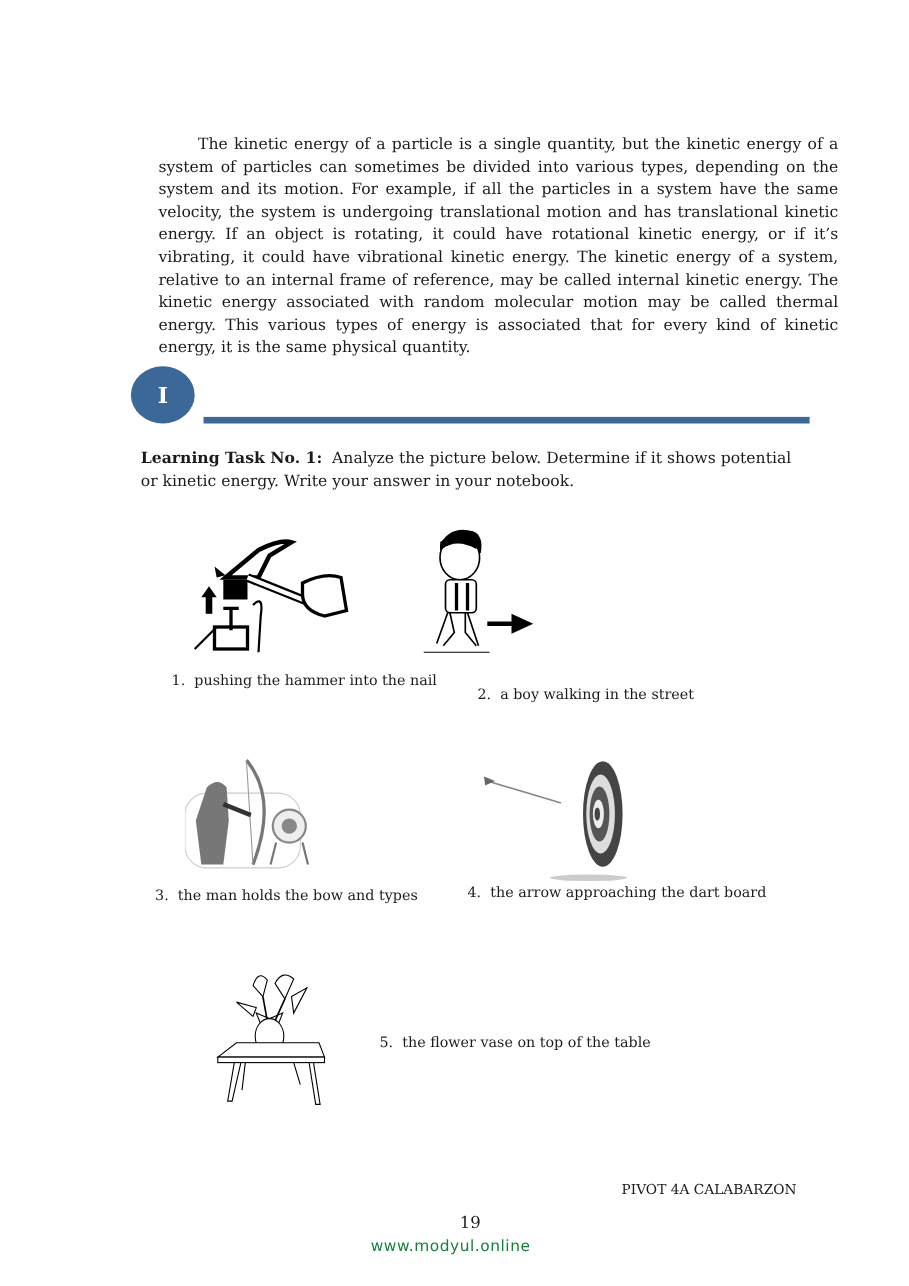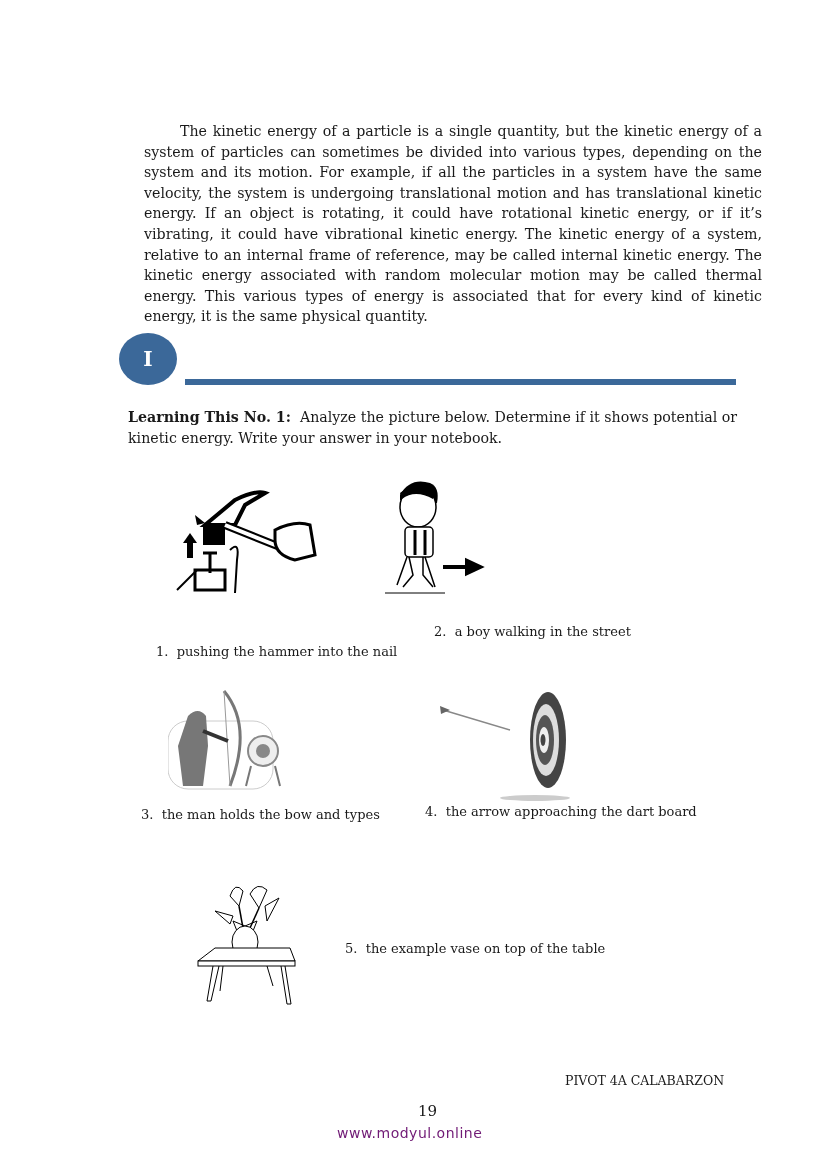--- a/index.html
+++ b/index.html
@@ -12,52 +12,52 @@
                 border-radius: 50%; background: #3b6899; color: #fff;
                 font-weight: bold; font-size: 20px; display: flex; align-items: center; justify-content: center; }
   .sec-bar { position: absolute; left: 185px; top: 379px; width: 551px; height: 6px; background: #3b6899; }
   .task { position: absolute; left: 128px; top: 407px; width: 610px; font-size: 14.2px; line-height: 21px; margin: 0; }
   .task b { font-weight: bold; }
   .fig { position: absolute; }
   .caption { position: absolute; font-size: 13px; white-space: nowrap; }
   .footer { position: absolute; left: 565px; top: 1073px; font-size: 12.5px; }
   .pagenum { position: absolute; left: 418px; top: 1102px; font-size: 15px; }
   .watermark { position: absolute; left: 337px; top: 1125px; font-family: "DejaVu Sans", sans-serif;
-               font-size: 14px; color: #701a75; letter-spacing: 0.5px; }
+               font-size: 14px; color: #15803d; letter-spacing: 0.5px; }
 </style>
 </head>
 <body>
 
 <p class="para"><span class="indent"></span><span>The kinetic energy of a particle is a single quantity, but the kinetic energy of a system of particles can sometimes be divided into various types, depending on the system and its motion. For example, if all the particles in a system have the same velocity, the system is undergoing translational motion and has translational kinetic energy. If an object is rotating, it could have rotational kinetic energy, or if it’s vibrating, it could have vibrational kinetic energy. The kinetic energy of a system, relative to an internal frame of reference, may be called internal kinetic energy. The kinetic energy associated with random molecular motion may be called thermal energy. This various types of energy is associated that for every kind of kinetic energy, it  is the same physical quantity.</span></p>
 
 <div class="sec-circle">
     <span>I</span>
   </div>
 <div class="sec-bar"></div>
 
 <p class="task">
-  <b>Learning This No. 1:</b>&nbsp;&nbsp;<span>Analyze the picture below.  Determine if  it shows potential or kinetic energy.  Write your answer in your notebook.</span>
+  <b>Learning Task No. 1:</b>&nbsp;&nbsp;<span>Analyze the picture below.  Determine if  it shows potential or kinetic energy.  Write your answer in your notebook.</span>
 </p>
 
 <svg class="fig" style="left:175px;top:485px" width="150" height="110" viewBox="0 0 150 110">
   <path d="M30 40 L60 15 Q80 5 90 8 L70 20 L60 40 Z" fill="none" stroke="#000" stroke-width="4"></path>
   <rect x="28" y="42" width="22" height="18" fill="#000"></rect>
   <line x1="50" y1="40" x2="105" y2="62" stroke="#000" stroke-width="8"></line>
   <line x1="50" y1="40" x2="105" y2="62" stroke="#fff" stroke-width="4"></line>
   <path d="M100 45 Q120 35 135 40 L140 70 L120 75 Q100 70 100 55 Z" fill="#fff" stroke="#000" stroke-width="3"></path>
   <path d="M20 30 L30 38 L22 40 Z" fill="#000"></path>
   <rect x="12" y="55" width="6" height="18" fill="#000"></rect>
   <path d="M8 58 L15 48 L22 58 Z" fill="#000"></path>
   <line x1="35" y1="68" x2="35" y2="88" stroke="#000" stroke-width="3"></line>
   <line x1="28" y1="68" x2="42" y2="68" stroke="#000" stroke-width="3"></line>
   <rect x="20" y="85" width="30" height="20" fill="none" stroke="#000" stroke-width="3"></rect>
   <line x1="2" y1="105" x2="22" y2="85" stroke="#000" stroke-width="2"></line>
   <path d="M55 65 Q65 55 62 75 L60 108" fill="none" stroke="#000" stroke-width="2"></path>
 </svg>
-<div class="caption" style="left:156px;top:644px"><span>1.</span>&nbsp;&nbsp;<span>pushing the hammer into the nail</span></div>
+<div class="caption" style="left:156px;top:612px"><span>1.</span>&nbsp;&nbsp;<span>pushing the hammer into the nail</span></div>
 
 <svg class="fig" style="left:385px;top:475px" width="100" height="120" viewBox="0 0 100 120">
   <path d="M15 20 Q25 2 45 8 Q55 12 52 28 L15 25 Z" fill="#000"></path>
   <ellipse cx="33" cy="32" rx="18" ry="20" fill="#fff" stroke="#000" stroke-width="1.5"></ellipse>
   <path d="M15 18 Q30 5 50 18 L48 24 Q30 14 17 24 Z" fill="#000"></path>
   <rect x="20" y="52" width="28" height="30" rx="4" fill="#fff" stroke="#000" stroke-width="1.5"></rect>
   <line x1="30" y1="55" x2="30" y2="80" stroke="#000" stroke-width="3"></line>
   <line x1="40" y1="55" x2="40" y2="80" stroke="#000" stroke-width="3"></line>
   <path d="M22 82 L12 110 M40 82 L50 112" stroke="#000" stroke-width="1.5" fill="none"></path>
   <path d="M24 82 L28 100 L18 112 M38 82 L38 100 L48 112" stroke="#000" stroke-width="1.5" fill="none"></path>
@@ -93,17 +93,17 @@
 <svg class="fig" style="left:195px;top:876px" width="105" height="130" viewBox="0 0 105 130">
   <path d="M35 20 Q40 5 48 15 L44 30 Z M55 18 Q62 5 72 14 L64 32 Z M20 35 L38 40 L35 48 Z M70 30 L84 22 L72 45 Z" fill="none" stroke="#000" stroke-width="1"></path>
   <line x1="44" y1="30" x2="48" y2="52" stroke="#000" stroke-width="1.5"></line>
   <line x1="64" y1="32" x2="55" y2="52" stroke="#000" stroke-width="1.5"></line>
   <path d="M38 45 L50 50 L62 45 L58 55 L42 55 Z" fill="none" stroke="#000" stroke-width="1"></path>
   <ellipse cx="50" cy="66" rx="13" ry="16" fill="#fff" stroke="#000" stroke-width="1"></ellipse>
   <path d="M3 85 L20 72 L95 72 L100 85 Z" fill="#fff" stroke="#000" stroke-width="1"></path>
   <rect x="3" y="85" width="97" height="5" fill="#fff" stroke="#000" stroke-width="1"></rect>
   <path d="M18 90 L12 125 L16 125 L24 90 M28 90 L25 115 M72 90 L78 110 M86 90 L92 128 L96 128 L90 90" fill="none" stroke="#000" stroke-width="1"></path>
 </svg>
-<div class="caption" style="left:345px;top:941px"><span>5.</span>&nbsp;&nbsp;<span>the example vase on top of the table</span></div>
+<div class="caption" style="left:345px;top:941px"><span>5.</span>&nbsp;&nbsp;<span>the flower vase on top of the table</span></div>
 
 <div class="footer">PIVOT 4A CALABARZON</div>
 <div class="pagenum">19</div>
 <div class="watermark">www.modyul.online</div>
 
 </body></html>

